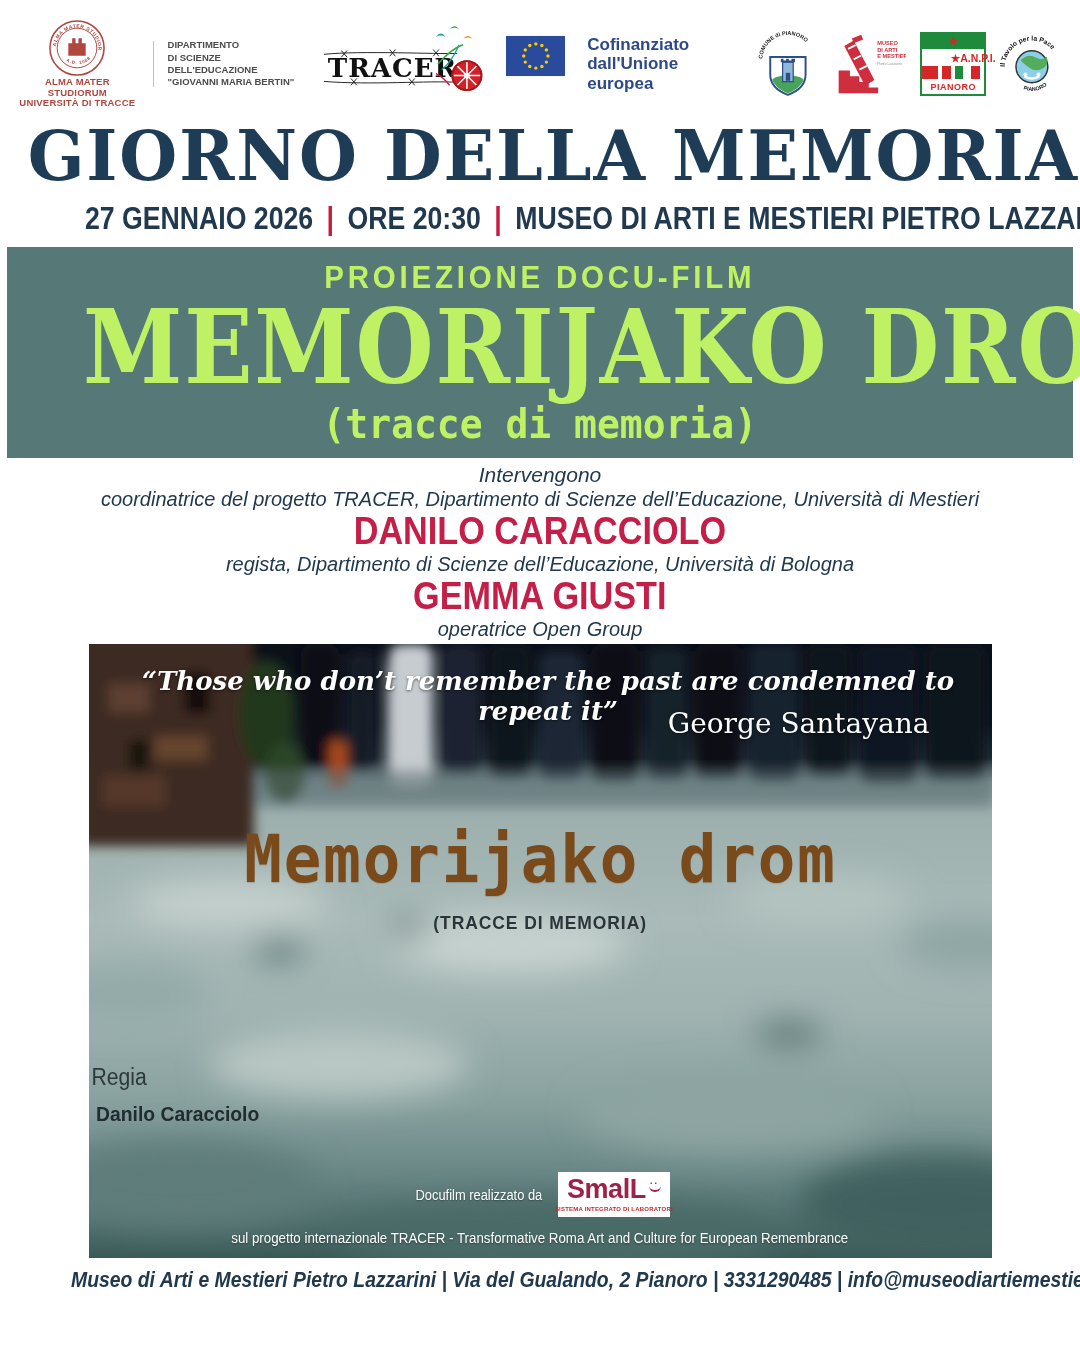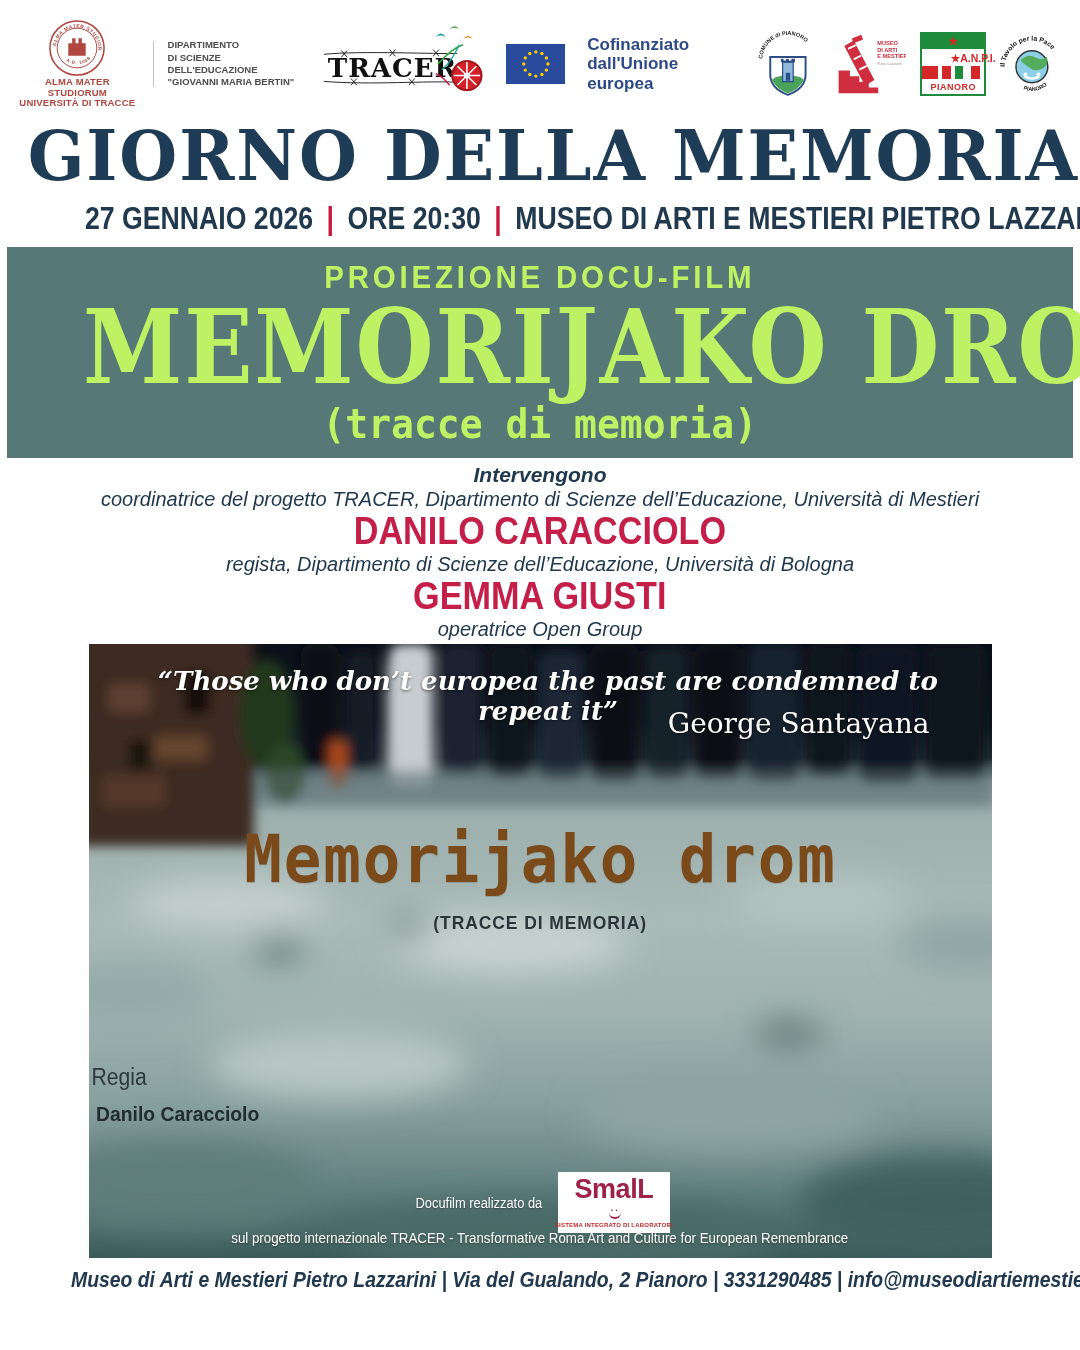--- a/index.html
+++ b/index.html
@@ -6,21 +6,21 @@
   .poster{position:relative;width:1080px;height:1350px;margin:0 auto;background:#ffffff;
           font-family:"Liberation Sans",sans-serif;overflow:hidden;}
   .cx{display:inline-block;transform:scaleX(var(--sx,.9));transform-origin:50% 50%;white-space:nowrap;}
 
   
   .logos{display:flex;align-items:center;justify-content:center;gap:14px;padding:12px 16px 0;height:104px;}
   .unibo{display:flex;flex-direction:column;align-items:center;line-height:1.15;}
   .unibo .uni-name{color:#b0473f;font-weight:bold;font-size:9.5px;text-align:center;letter-spacing:.2px;}
   .vdivider{width:1px;height:46px;background:#c3c3c3;}
   .dept{font-size:9.5px;font-weight:bold;color:#4c4c4c;line-height:1.3;}
-  .eu{display:flex;align-items:center;gap:22px;}
+  .eu{display:flex;align-items:flex-start;gap:22px;}
   .eu-text{color:#2d4a86;font-weight:bold;font-size:17px;line-height:1.15;}
   .anpi{width:62px;border:2px solid #1e8a3c;background:#fff;display:flex;flex-direction:column;font-weight:bold;}
   .anpi-band1{background:#1e8a3c;height:15px;display:flex;align-items:center;justify-content:center;}
   .anpi-star{color:#d42828;font-size:11px;line-height:1;}
   .anpi-band2{height:17px;display:flex;align-items:center;justify-content:center;color:#d42828;font-size:10.5px;padding-left:40px;}
   .anpi-band3{height:13px;display:flex;}
   .anpi-band3 span{display:block;height:100%;}
   .anpi-band4{height:15px;display:flex;align-items:center;justify-content:center;color:#d42828;font-size:9px;letter-spacing:.5px;}
 
   
@@ -30,21 +30,21 @@
   .event-line .pipe{color:#c8193f;margin:0 7px;}
 
   
   .banner{background:#567876;margin:0 7px;text-align:center;color:#bef264;padding:12px 0 10px;}
   .kicker{font-size:31px;font-weight:bold;letter-spacing:4px;line-height:1.2;}
   .film-big{font-family:"DejaVu Serif",serif;font-weight:bold;font-size:102px;line-height:.98;letter-spacing:2px;margin-top:2px;}
   .film-sub{font-family:"DejaVu Sans Mono",monospace;font-weight:bold;font-size:40px;line-height:1.2;margin-top:2px;}
 
   
   .speakers{text-align:center;color:#20394e;padding-top:4px;}
-  .intro{font-style:italic;font-size:21px;line-height:1.2;font-weight:bold;}
+  .intro{font-style:italic;font-size:21px;line-height:1.2;}
   .sp-name{color:#c41f48;font-weight:bold;font-size:38px;line-height:1.05;}
   .sp-role{font-style:italic;font-size:20px;line-height:1.25;}
 
   
   .photo{position:relative;width:903px;height:614px;margin:2px auto 0;overflow:hidden;background:#9cb0ae;}
   .photo svg.bg{position:absolute;inset:0;width:100%;height:100%;}
   .quote{position:absolute;top:22px;left:36px;right:20px;text-align:center;color:#fff;
          font-family:"DejaVu Serif",serif;font-style:italic;font-weight:bold;font-size:26px;
          text-shadow:0 1px 3px rgba(0,0,0,.55);}
   .quote-author{position:absolute;top:63px;right:62px;color:#fff;font-family:"DejaVu Serif",serif;
@@ -52,21 +52,21 @@
   .ph-title{position:absolute;top:178px;width:100%;text-align:center;color:#7a4a1b;
          font-family:"DejaVu Sans Mono",monospace;font-weight:bold;font-size:65px;letter-spacing:2px;
          text-shadow:0 1px 1px rgba(0,0,0,.15);}
   .ph-sub{position:absolute;top:268px;width:100%;text-align:center;color:#2b3539;font-weight:bold;
          font-size:19px;letter-spacing:1px;}
   .regia{position:absolute;top:420px;width:100%;text-align:left;color:#2e383c;font-size:23px;line-height:1.2;}
   .regia-name{font-weight:bold;font-size:21px;color:#222c30;margin-top:9px;}
   .credit{position:absolute;top:528px;width:100%;display:flex;justify-content:center;align-items:center;gap:10px;}
   .credit-label{color:#fff;font-size:14px;text-shadow:0 1px 2px rgba(0,0,0,.4);}
   .small-box{background:#fff;width:100px;padding:4px 6px 5px;display:flex;flex-direction:column;align-items:center;line-height:1;}
-  .small-row{display:flex;align-items:center;flex-direction:column;}
+  .small-row{display:flex;align-items:flex-start;}
   .small-name{color:#9e2148;font-weight:bold;font-size:27px;letter-spacing:-.5px;}
   .small-face{display:inline-flex;flex-direction:column;align-items:center;margin-left:3px;margin-top:3px;}
   .small-dots{color:#9e2148;font-size:9px;letter-spacing:2px;font-weight:bold;line-height:.6;}
   .small-smile{width:12px;height:5px;border-bottom:2px solid #9e2148;border-radius:0 0 9px 9px;margin-top:1px;}
   .small-sub{color:#c62828;font-size:6px;font-weight:bold;letter-spacing:.2px;margin-top:3px;white-space:nowrap;}
   .project{position:absolute;top:586px;width:100%;text-align:center;color:#fff;font-size:14px;
          text-shadow:0 1px 2px rgba(0,0,0,.4);}
 
   
   .footer{text-align:center;font-style:italic;font-weight:bold;color:#20394e;font-size:22px;margin-top:9px;}
@@ -309,21 +309,21 @@
         <ellipse cx="640" cy="470" rx="150" ry="38" fill="#8da4a2"></ellipse>
         <ellipse cx="90" cy="540" rx="140" ry="44" fill="#5f7d7a"></ellipse>
         <ellipse cx="850" cy="560" rx="140" ry="50" fill="#41615f"></ellipse>
         <ellipse cx="470" cy="595" rx="220" ry="40" fill="#4a6a67"></ellipse>
         <ellipse cx="190" cy="305" rx="26" ry="10" fill="#4c6a68"></ellipse>
         <ellipse cx="320" cy="285" rx="20" ry="9" fill="#55716f"></ellipse>
         <ellipse cx="700" cy="390" rx="34" ry="12" fill="#58736f"></ellipse>
       </g>
     </svg>
 
-    <div class="quote">“Those who don’t europea the past are condemned to repeat it”</div>
+    <div class="quote">“Those who don’t remember the past are condemned to repeat it”</div>
     <div class="quote-author">George Santayana</div>
     <div class="ph-title"><span class="cx" style="--sx:.96">Memorijako drom</span></div>
     <div class="ph-sub"><span class="cx" style="--sx:.92">(TRACCE DI MEMORIA)</span></div>
     <div class="regia">
       <div><span class="cx" style="--sx:.92">Regia</span></div>
       <div class="regia-name"><span class="cx" style="--sx:.92">Danilo Caracciolo</span></div>
     </div>
     <div class="credit">
       <span class="credit-label"><span class="cx" style="--sx:.92">Docufilm realizzato da</span></span>
       <span class="small-box">

